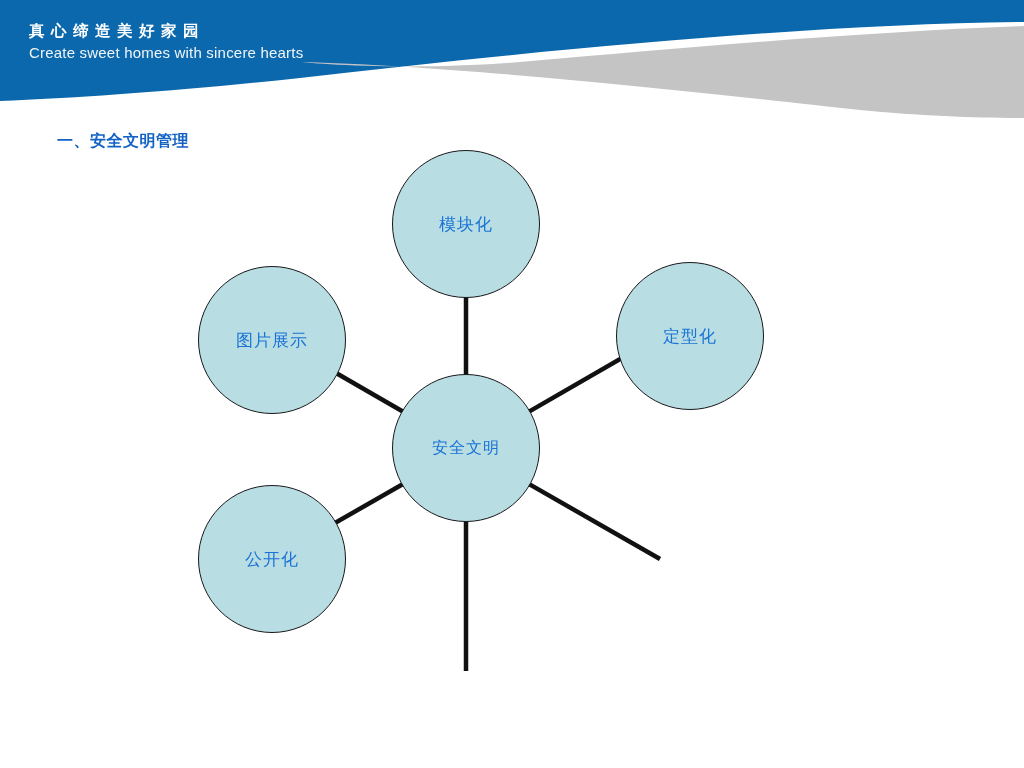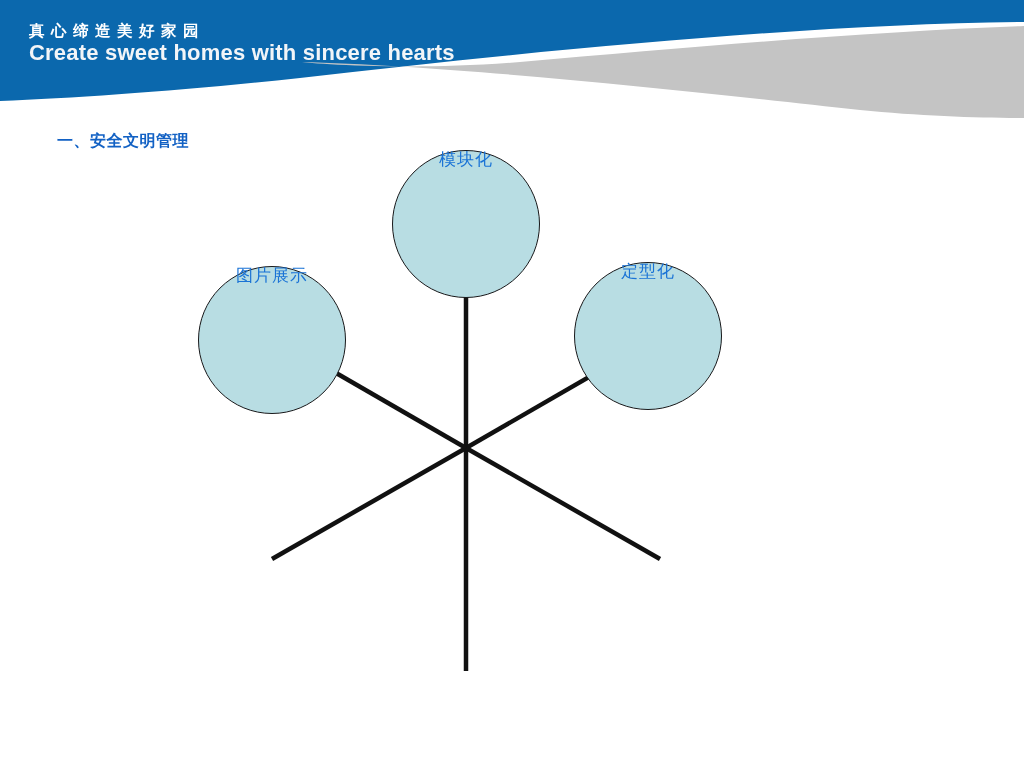--- a/index.html
+++ b/index.html
@@ -40,22 +40,22 @@
   #header-title-cn {
     color: #ffffff;
     font-size: 15.5px;
     font-weight: bold;
     letter-spacing: 6.5px;
     line-height: 21px;
     white-space: nowrap;
   }
   #header-title-en {
     color: #f2f5f8;
-    font-size: 22px;
-    font-weight: bold;
+    font-size: 15px;
+    font-weight: normal;
     letter-spacing: 0.2px;
     line-height: 22px;
     white-space: nowrap;
     margin-top: 1px;
   }
 
   
   #section-title {
     position: absolute;
     left: 57px;
@@ -75,20 +75,21 @@
     width: 1024px;
     height: 768px;
   }
   .node {
     position: absolute;
     border-radius: 50%;
     background: #b8dde3;
     border: 1.6px solid #18181a;
     box-sizing: border-box;
     display: flex;
+    align-items: center;
     justify-content: center;
     z-index: 3;
   }
   .node-label {
     color: #1a73d6;
     font-size: 17px;
     font-weight: normal;
     letter-spacing: 1px;
     line-height: 1;
     white-space: nowrap;
@@ -123,25 +124,31 @@
       <line x1="466" y1="448" x2="466" y2="671"></line>
       <line x1="466" y1="448" x2="272" y2="559"></line>
       <line x1="466" y1="448" x2="272" y2="336"></line>
     </g>
   </svg>
 
   <div class="node" id="node-top" style="left:392px; top:150px; width:148px; height:148px;">
     <span class="node-label">模块化</span>
   </div>
 
-  <div class="node" id="node-top-right" style="left:574px; top:262px; width:148px; height:148px;">
+  <div class="node" id="node-top-right" style="left:616px; top:262px; width:148px; height:148px;">
     <span class="node-label">定型化</span>
   </div>
 
 
 
+  <div class="node" id="node-bottom-left" style="left:198px; top:485px; width:148px; height:148px;">
+    <span class="node-label">公开化</span>
+  </div>
 
   <div class="node" id="node-top-left" style="left:198px; top:266px; width:148px; height:148px;">
     <span class="node-label">图片展示</span>
   </div>
 
+  <div class="node" id="node-center" style="left:392px; top:374px; width:148px; height:148px;">
+    <span class="node-label">安全文明</span>
+  </div>
 
 </div>
 
 </body></html>

